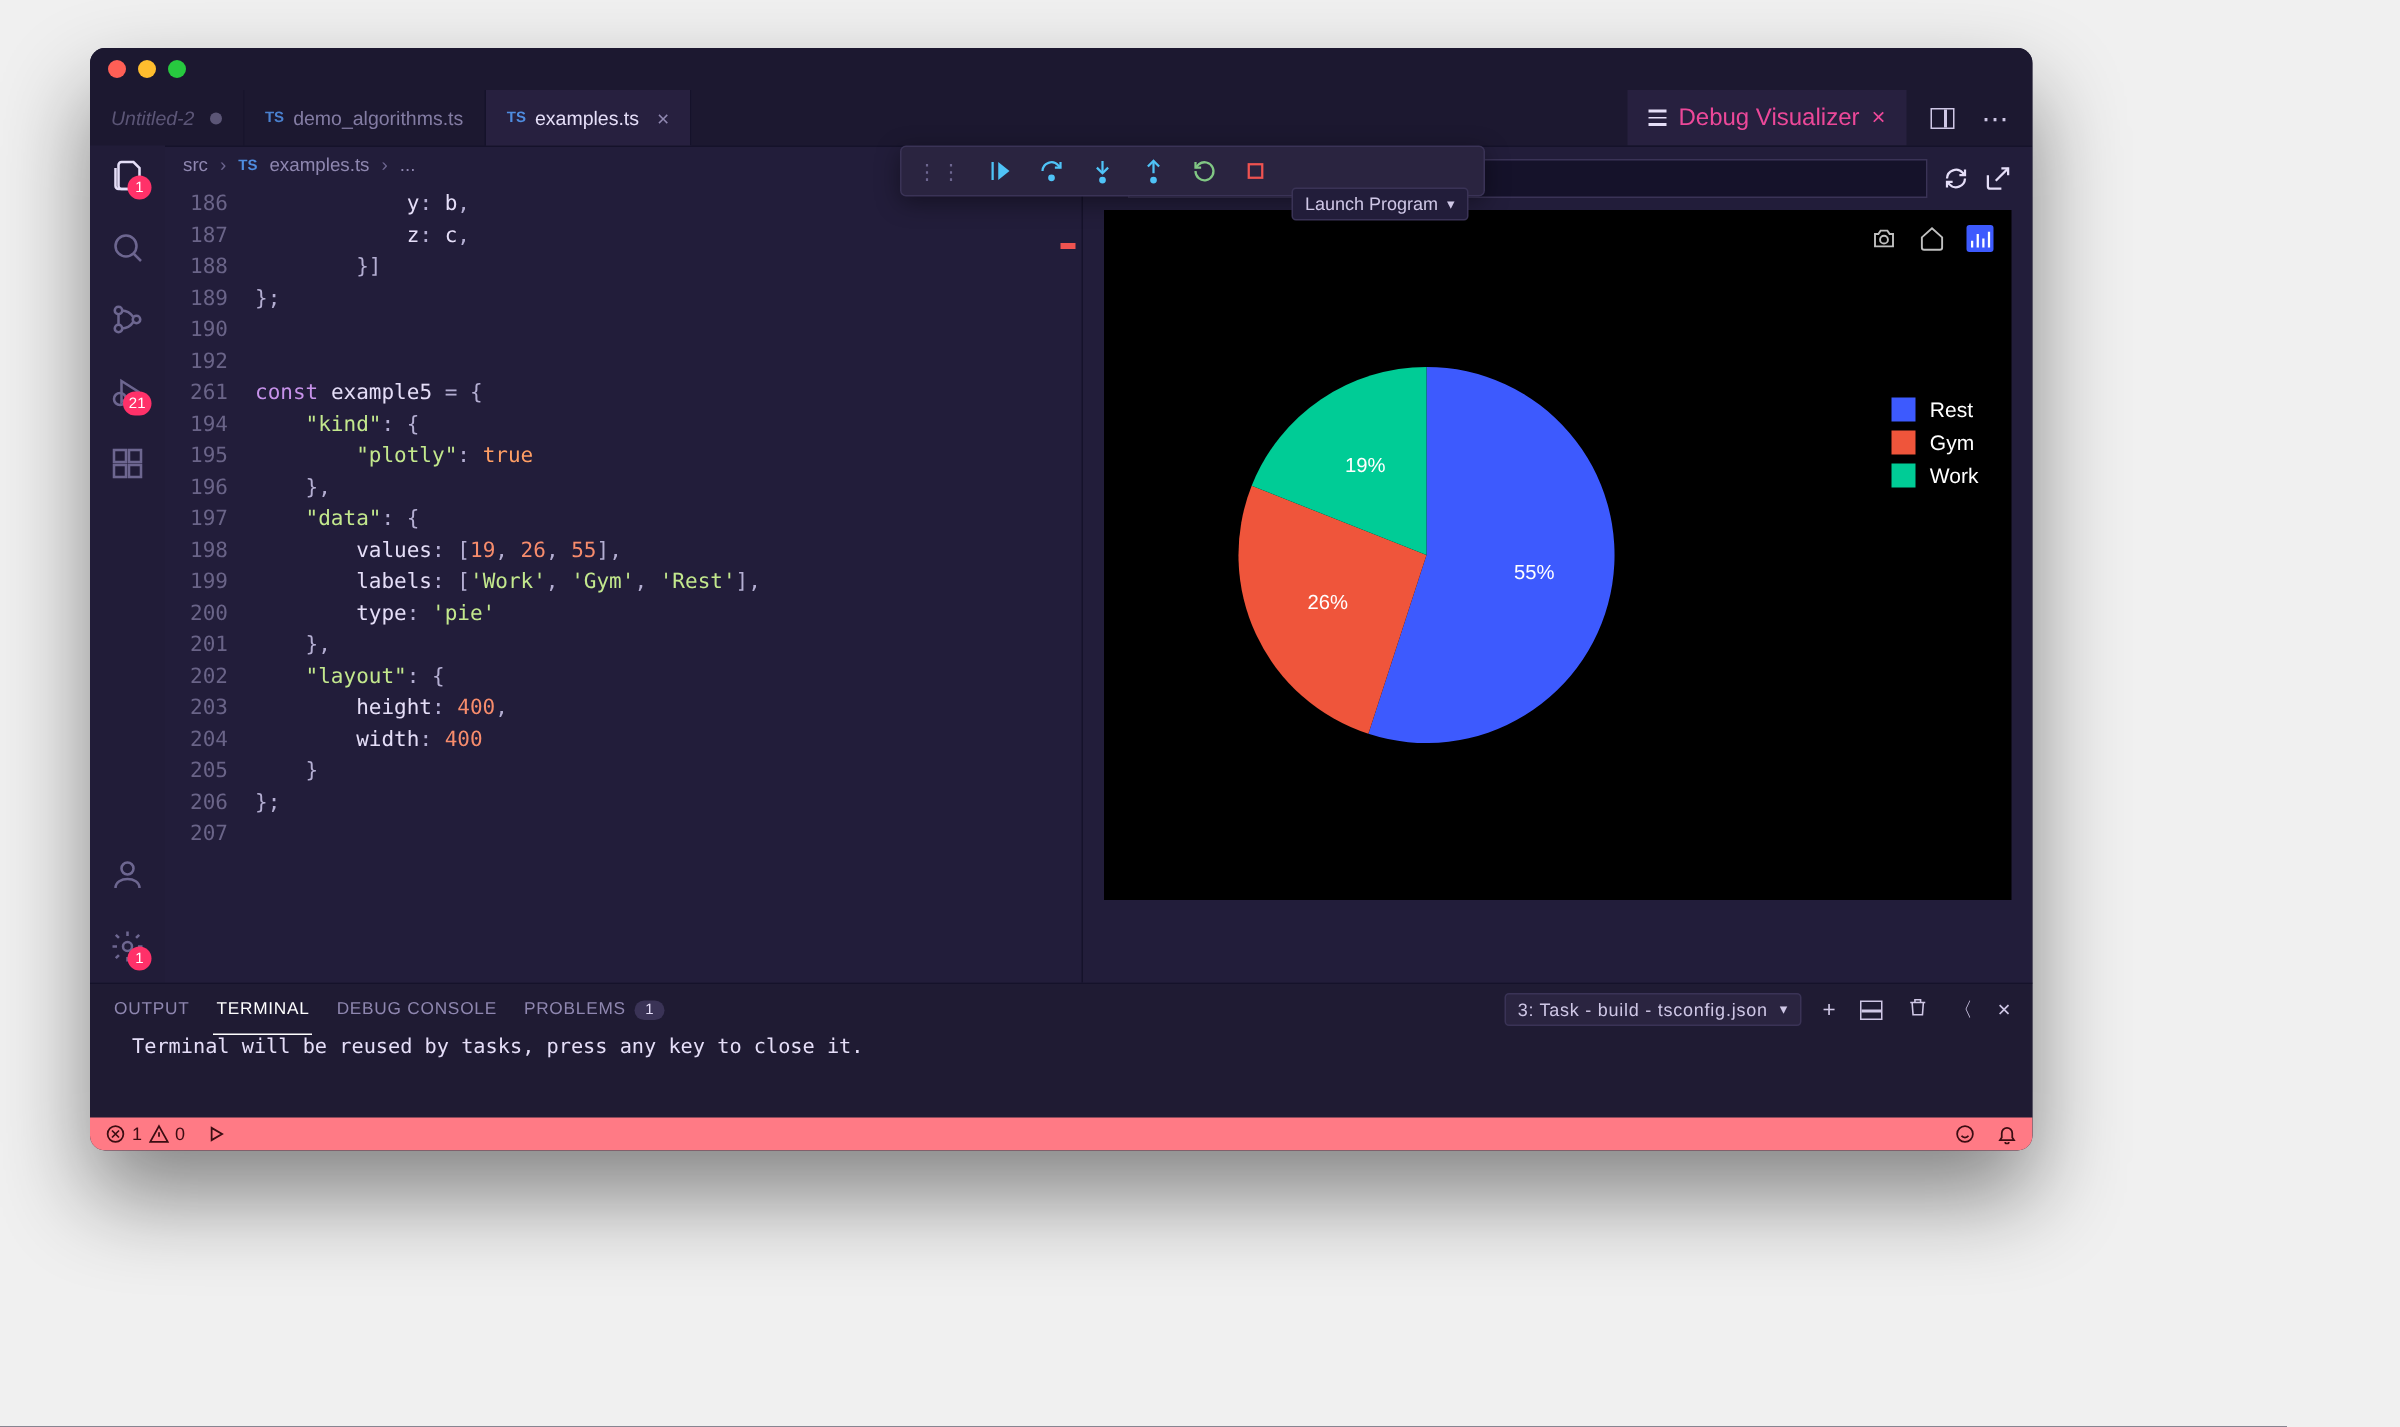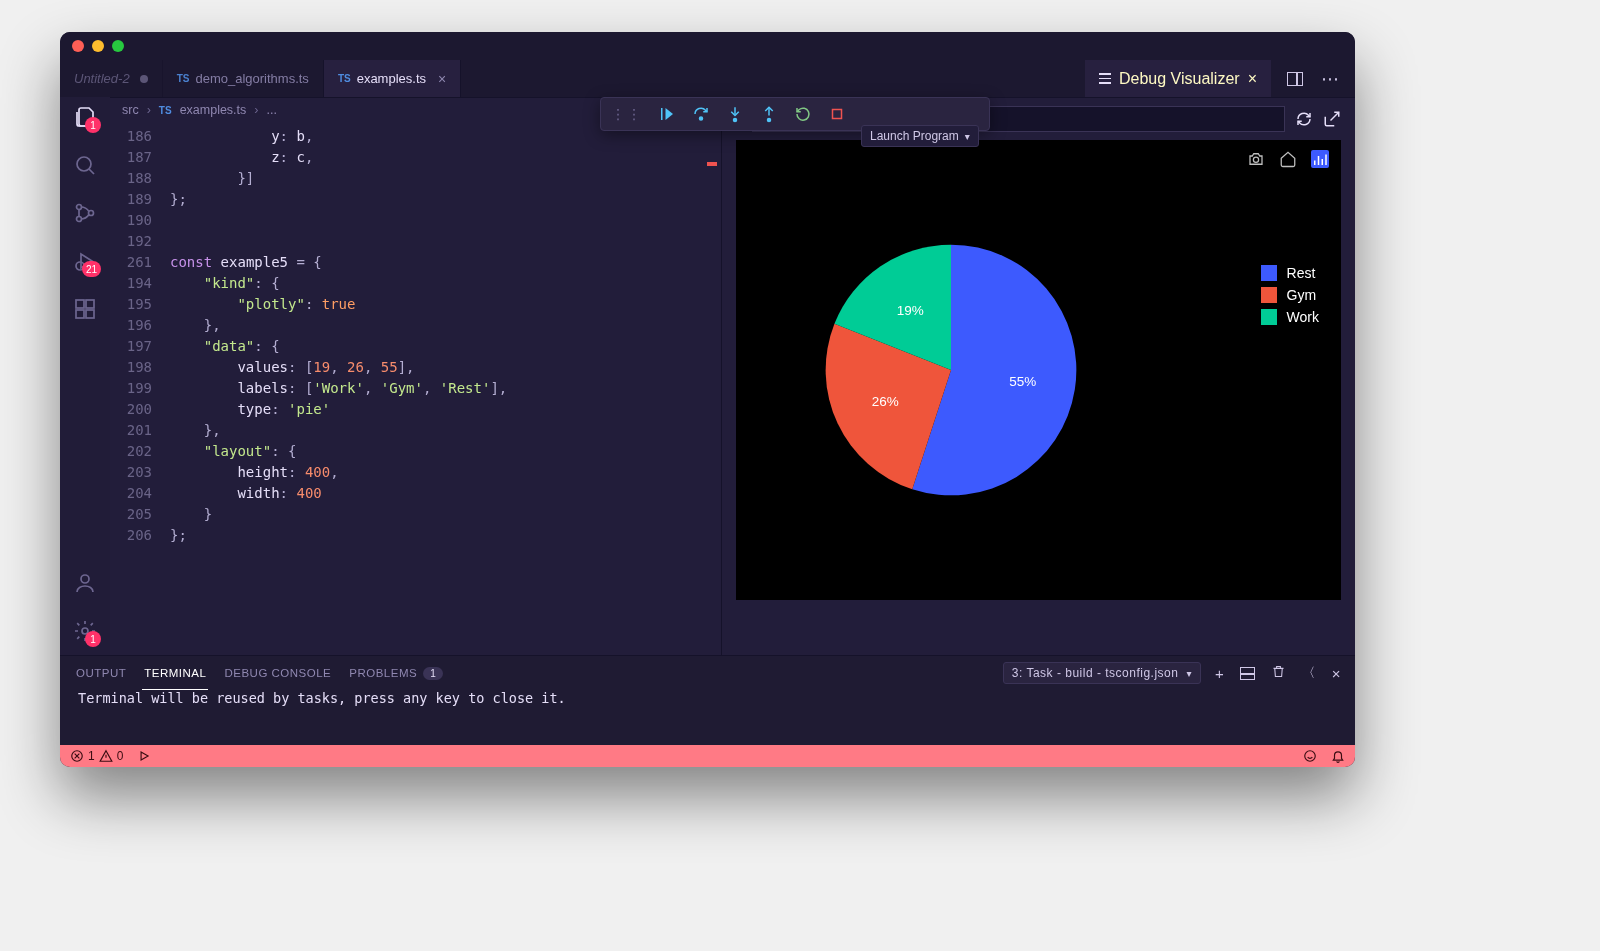--- a/index.html
+++ b/index.html
@@ -11,21 +11,21 @@
   .red{background:#ff5f56;} .yellow{background:#ffbd2e;} .green{background:#27c93f;}
   .titlebar .title { position:absolute; left:0; right:0; text-align:center; font-size:12px; color:#a9a4c4; }
   .tabbar { height:37px; display:flex; align-items:stretch; background:#1c1830; }
   .tab { display:flex; align-items:center; gap:6px; padding:0 14px; font-size:13px; color:#8f87b0; border-right:1px solid #15122a; cursor:pointer; position:relative;}
   .tab.inactive { opacity:.9; }
   .tab.untitled { font-style:italic; opacity:.55;}
   .tab .mod { width:8px;height:8px;border-radius:50%;background:#8f87b0; margin-left:4px;}
   .tab.active { background:#27203f; color:#e5def8; }
   .tab .ts { font-size:10px; color:#4f8ce0; font-weight:700; }
   .tab .close { font-size:14px; color:#8f87b0; margin-left:6px; }
-  .visualizer-tab { margin-left:auto; background:#27203f; color:#fef9c3; display:flex; align-items:center; gap:8px; padding:0 14px;}
+  .visualizer-tab { margin-left:auto; background:#27203f; color:#ec4899; display:flex; align-items:center; gap:8px; padding:0 14px;}
   .visualizer-tab .hamb { display:inline-flex; flex-direction:column; gap:3px; justify-content:center; align-items:center;}
   .visualizer-tab .hamb span{display:block;width:12px;height:1.5px;background:#e5def8;}
   .right-icons { display:flex; align-items:center; gap:18px; padding:0 16px; color:#cfc7e6; font-size:18px;}
   .split-icon { width:16px;height:14px;border:1.5px solid #cfc7e6; position:relative;}
   .split-icon::after{content:"";position:absolute;left:60%;top:0;bottom:0;width:1.5px;background:#cfc7e6;}
   .body { display:flex; height:calc(100% - 28px - 37px - 90px - 22px); }
   .activitybar { width:50px; background:#211c38; display:flex; flex-direction:column; align-items:center; padding-top:8px; gap:24px; }
   .activitybar .icon { width:24px;height:24px; color:#6d6690; position:relative;}
   .activitybar .icon.active{ color:#e5def8;}
   .badge { position:absolute; right:-4px; bottom:-4px; min-width:16px; height:16px; border-radius:8px; background:#ff3169; color:#fff; font-size:10px; display:flex; align-items:center; justify-content:center; padding:0 4px;}
@@ -71,21 +71,21 @@
   .stopbtn{color:#ef5350;}
   .launch { display:flex; align-items:center; gap:6px; background:#221d3a; border:1px solid #3a3356; border-radius:3px; padding:3px 8px; font-size:12px; color:#cfc7e6; cursor:pointer;margin-top:44px;}
   .bottom-panel { height:90px; border-top:1px solid #15122a; background:#1f1b33; display:flex; flex-direction:column;}
   .panel-tabs { height:34px; display:flex; align-items:center; padding:0 14px; gap:14px; font-size:11.5px; letter-spacing:.5px; color:#8f87b0;}
   .panel-tabs .ptab{cursor:pointer; padding:0 2px; height:100%; display:flex; align-items:center;}
   .panel-tabs .ptab.active{ color:#fff; border-bottom:1px solid #fff;}
   .panel-tabs .pbadge{ background:#3a3356; color:#e5def8; border-radius:9px; font-size:10px; padding:1px 7px; margin-left:6px;}
   .panel-tabs .spacer{flex:1;}
   .panel-right-icons{display:flex;align-items:center;gap:16px;font-size:15px;color:#cfc7e6;}
   .task-select{ background:#2a2440; border:1px solid #3a3356; border-radius:3px; padding:3px 8px; font-size:12px; color:#cfc7e6; display:flex; align-items:center; gap:8px; cursor:pointer;}
-  .terminal-content{ flex:1; padding:0 18px; font-family: Menlo, monospace; font-size:13.5px; color:#e5def8; display:flex; align-items:flex-start;}
+  .terminal-content{ flex:1; padding:0 28px; font-family: Menlo, monospace; font-size:13.5px; color:#e5def8; display:flex; align-items:flex-start;}
   .statusbar { height:22px; background:#ff7a85; color:#3b0d12; display:flex; align-items:center; font-size:12px; padding:0 10px; gap:14px; }
   .statusbar .sitem{display:flex;align-items:center;gap:4px;cursor:pointer;}
   .statusbar .spacer{flex:1;}
   .statusbar svg{width:14px;height:14px;}
   .minimap { position:absolute; right:4px; top:0; width:10px; height:100%; }
   .minimap .ind{position:absolute; right:0; width:10px; height:4px; background:#ef5350;}
   .panelsplit-icon{width:15px;height:13px;border:1.5px solid #cfc7e6;position:relative;display:inline-block;}
   .panelsplit-icon::after{content:"";position:absolute;left:0;right:0;top:50%;height:1.5px;background:#cfc7e6;}
 </style>
 </head>
@@ -318,20 +318,24 @@
               <div class="gutter">204</div>
               <div class="codecell">        <span class="tok-id">width</span><span class="tok-pun">:</span> <span class="tok-num">400</span></div>
             </div>
             <div class="code-line">
               <div class="gutter">205</div>
               <div class="codecell">    <span class="tok-pun">}</span></div>
             </div>
             <div class="code-line">
               <div class="gutter">206</div>
               <div class="codecell"><span class="tok-pun">};</span></div>
+            </div>
+            <div class="code-line">
+              <div class="gutter">207</div>
+              <div class="codecell"></div>
             </div>
           </div>
       </div>
 
       <div class="viz-panel">
         <div class="viz-top">
           <span class="caret-right">▸</span>
           <input class="expr-input" value="example5" style="">
           <span class="viz-icon">
               <svg viewBox="0 0 24 24" fill="none" stroke="currentColor" stroke-width="2">

